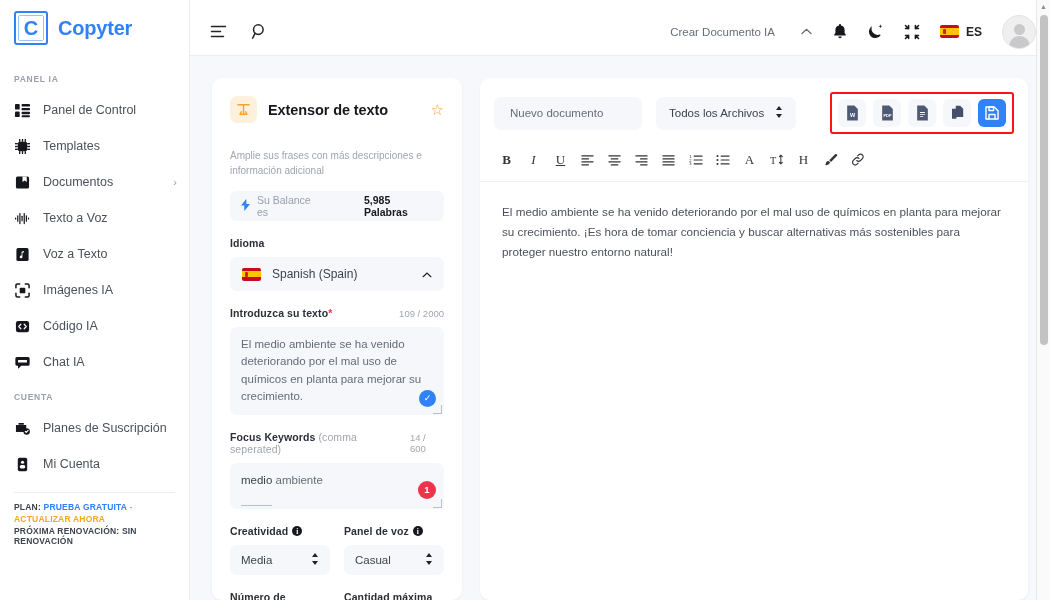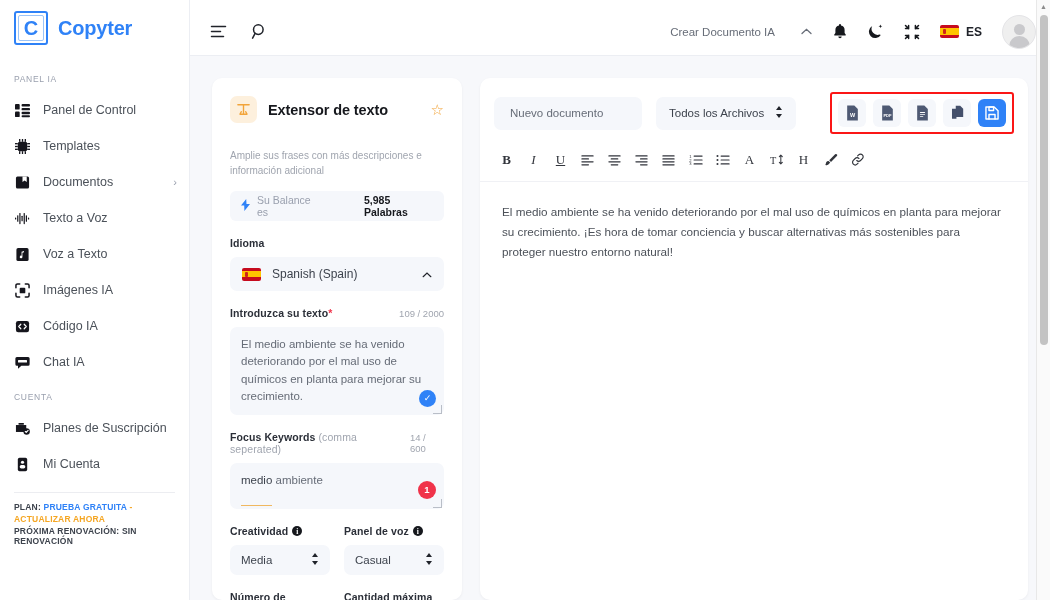--- a/index.html
+++ b/index.html
@@ -37,21 +37,21 @@
   }
   .brand-mark span {
     font-size: 20px; font-weight: 700; color: #2f82f7;
     position: relative; z-index: 2; line-height: 1;
   }
   .brand-name {
     font-size: 20px; font-weight: 700; color: #2f82f7; letter-spacing: -0.2px;
   }
   .sb-scroll { flex: 1 1 auto; overflow: hidden; padding-top: 6px; }
   .sb-head {
-    font-size: 8.5px; font-weight: 400; letter-spacing: 0.7px;
+    font-size: 8.5px; font-weight: 700; letter-spacing: 0.7px;
     color: #9aa0ae; text-transform: uppercase;
     padding: 12px 0 8px 14px;
   }
   .sb-item {
     display: flex; align-items: center; gap: 12px;
     height: 36px; padding: 0 12px 0 14px;
     color: #4b5159; font-size: 12.5px;
     cursor: pointer; position: relative;
   }
   .sb-ico {

